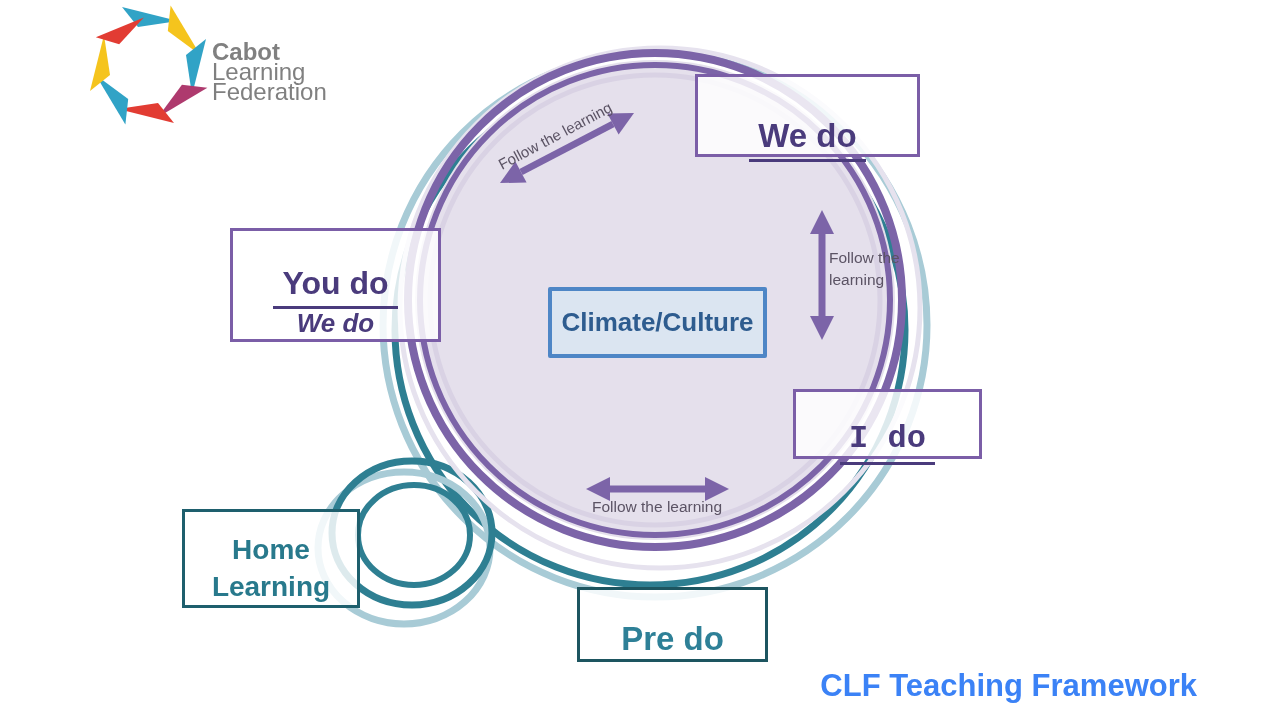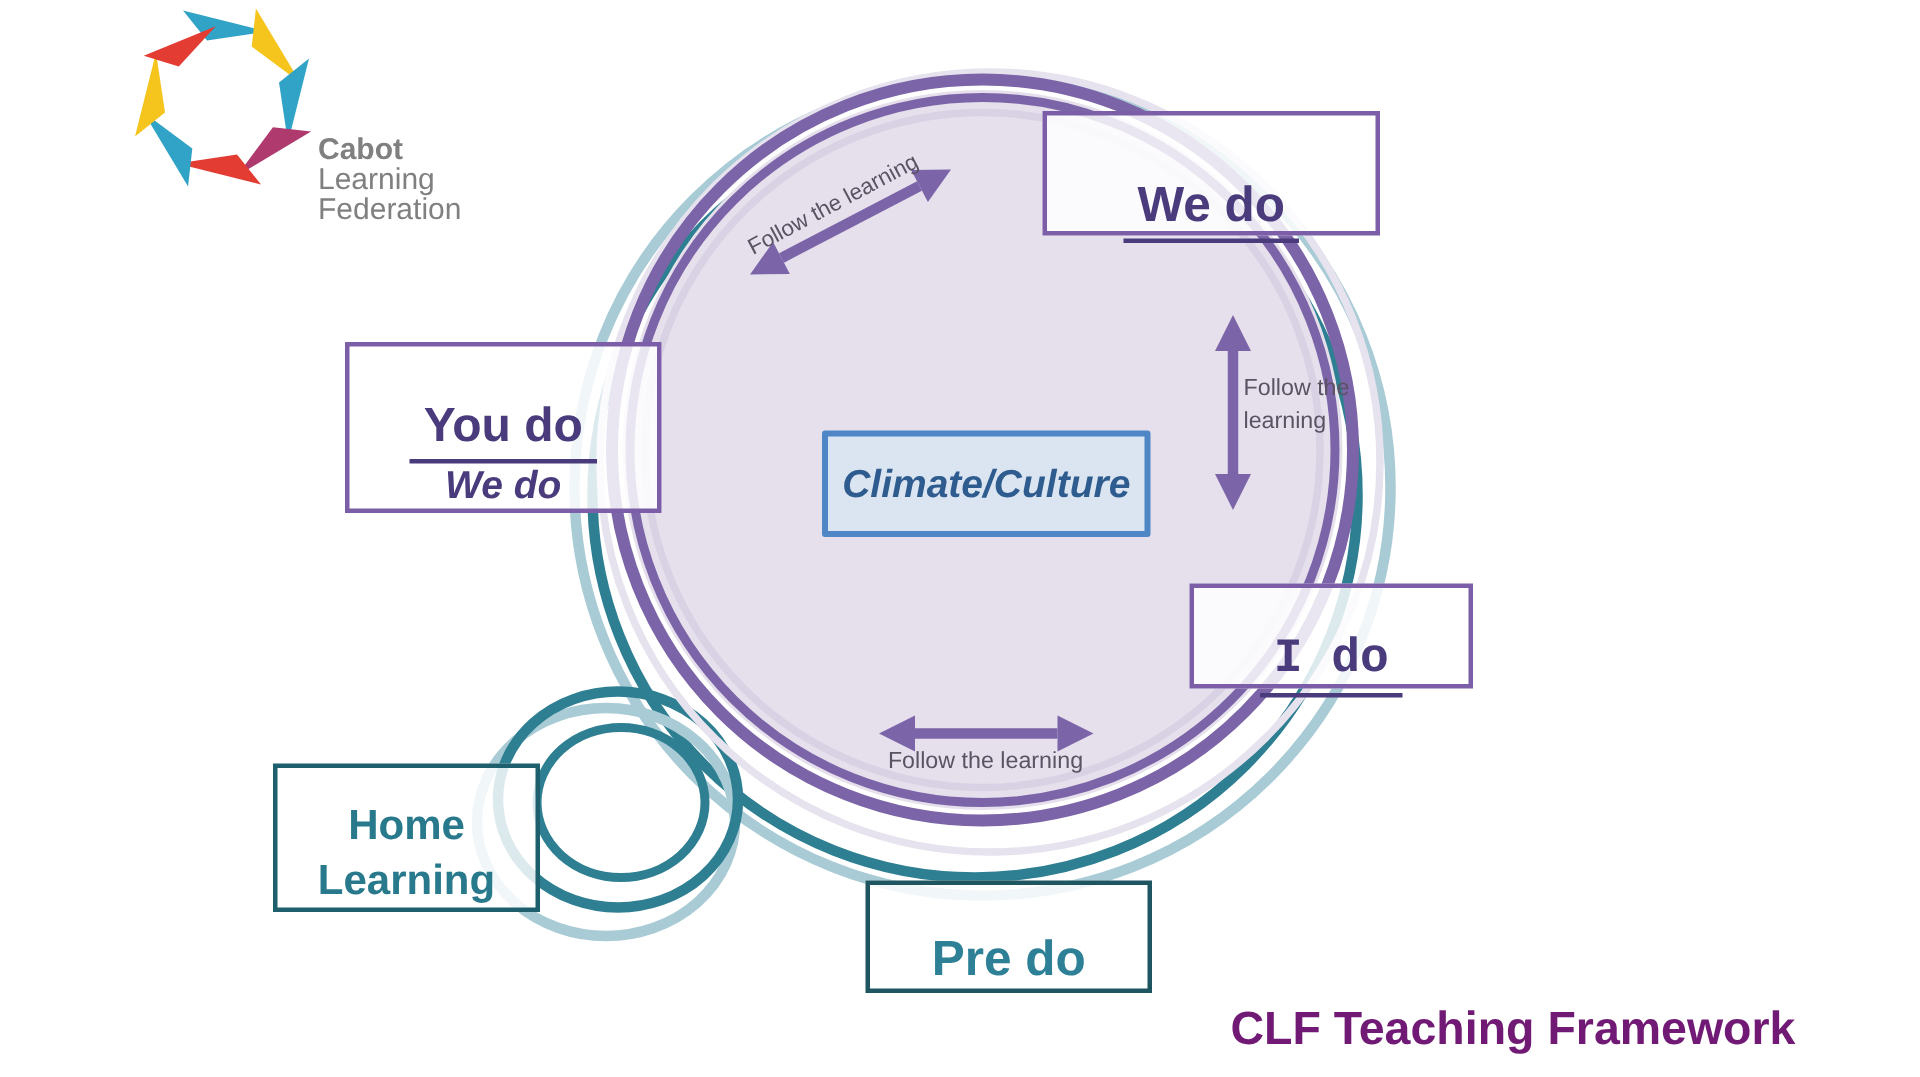--- a/index.html
+++ b/index.html
@@ -25,29 +25,29 @@
 
   .purple-label{color:#4A3B7C;font-weight:bold;font-size:33px;line-height:1.1;}
   .purple-label .ul{border-bottom:3px solid #4A3B7C;padding:0 9px 5px 9px;}
   .sub-italic{color:#4A3B7C;font-weight:bold;font-style:italic;font-size:26px;margin-top:7px;}
   .teal-label{color:#2E8097;font-weight:bold;font-size:33px;line-height:1.2;}
   .home-label{color:#28798C;font-weight:bold;font-size:28px;line-height:1.3;}
 
   .box-climate{
     position:absolute;left:548px;top:287px;width:219px;height:71px;
     background:#DBE5F1;border:4px solid #4E86C6;border-radius:2px;box-sizing:border-box;
-    display:flex;align-items:center;justify-content:center;font-style:italic;
+    display:flex;align-items:center;justify-content:center;
   }
   .climate-label{color:#2E5C8F;font-weight:bold;font-size:26px;}
 
-  .logo-text{position:absolute;left:212px;top:42px;color:#808080;font-size:20px;line-height:20px;margin-top:48px;}
+  .logo-text{position:absolute;left:212px;top:42px;color:#808080;font-size:24px;line-height:20px;}
   .logo-text .l1{font-weight:bold;}
 
   .slide-title{
-    position:absolute;right:83px;top:668px;color:#701a75;font-weight:bold;font-size:31px;
+    position:absolute;right:83px;top:668px;color:#3b82f6;font-weight:bold;font-size:31px;
   }
 </style>
 </head>
 <body>
 
 <div class="slide">
 
   <svg class="diagram" viewBox="0 0 1280 718">
 
     <circle cx="655" cy="325" r="272" fill="none" stroke="#A8CBD6" stroke-width="7"></circle>

